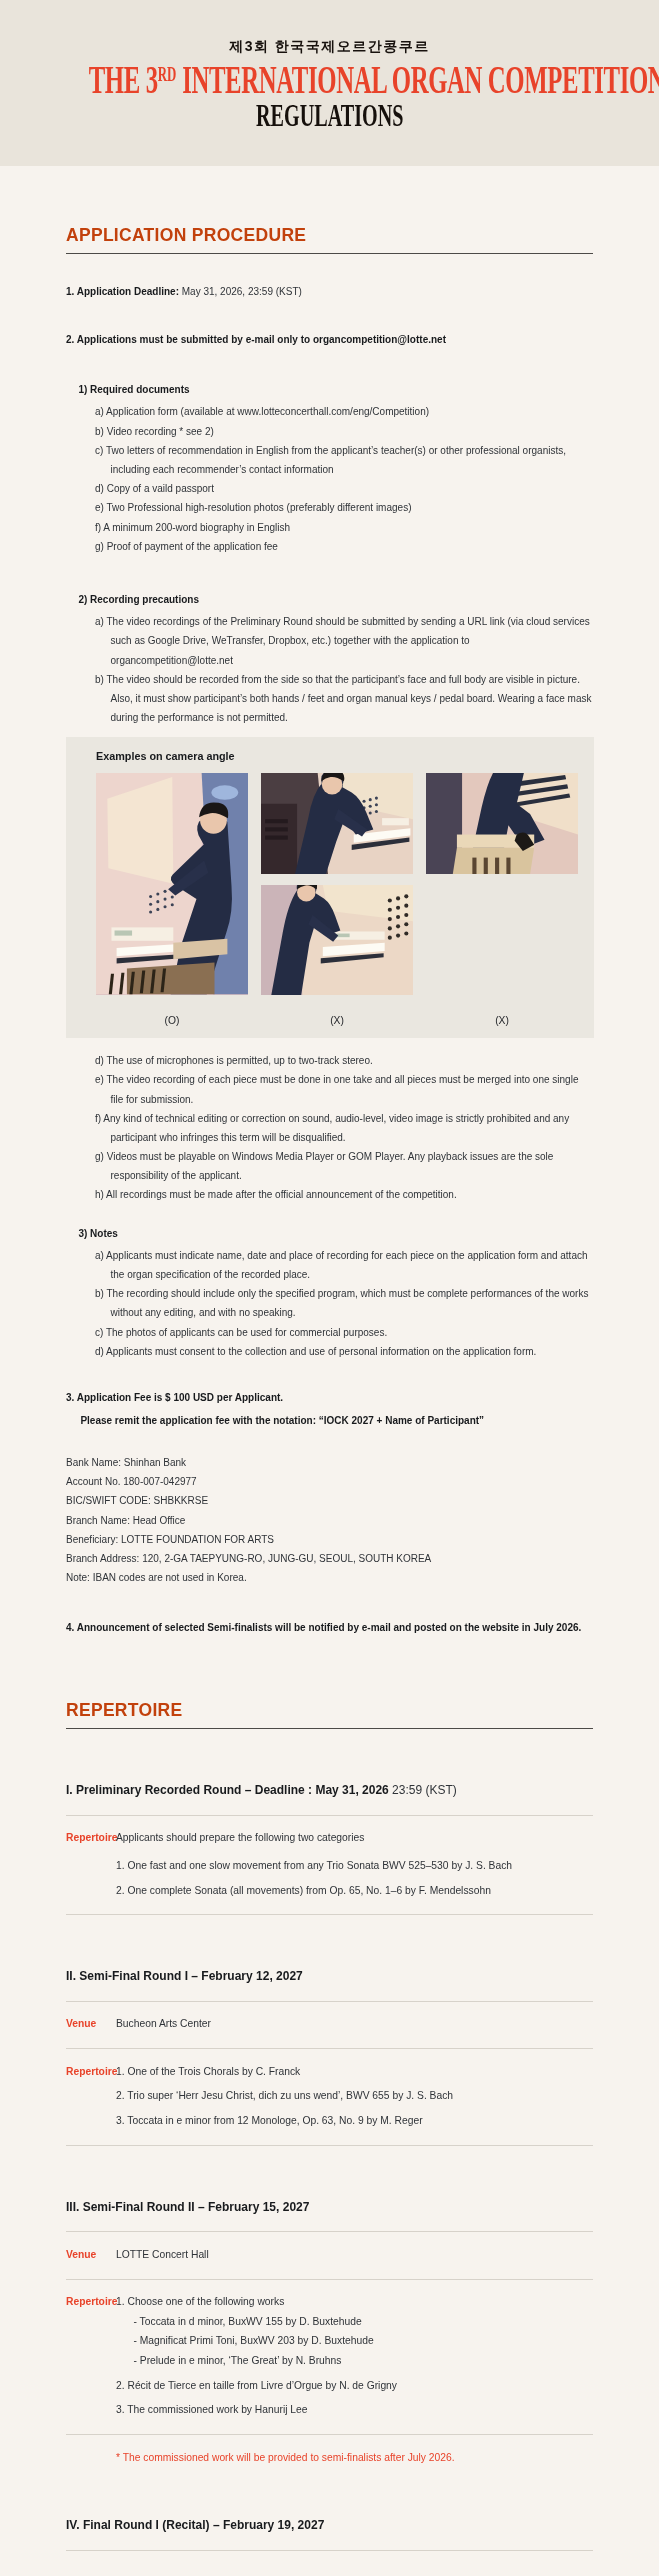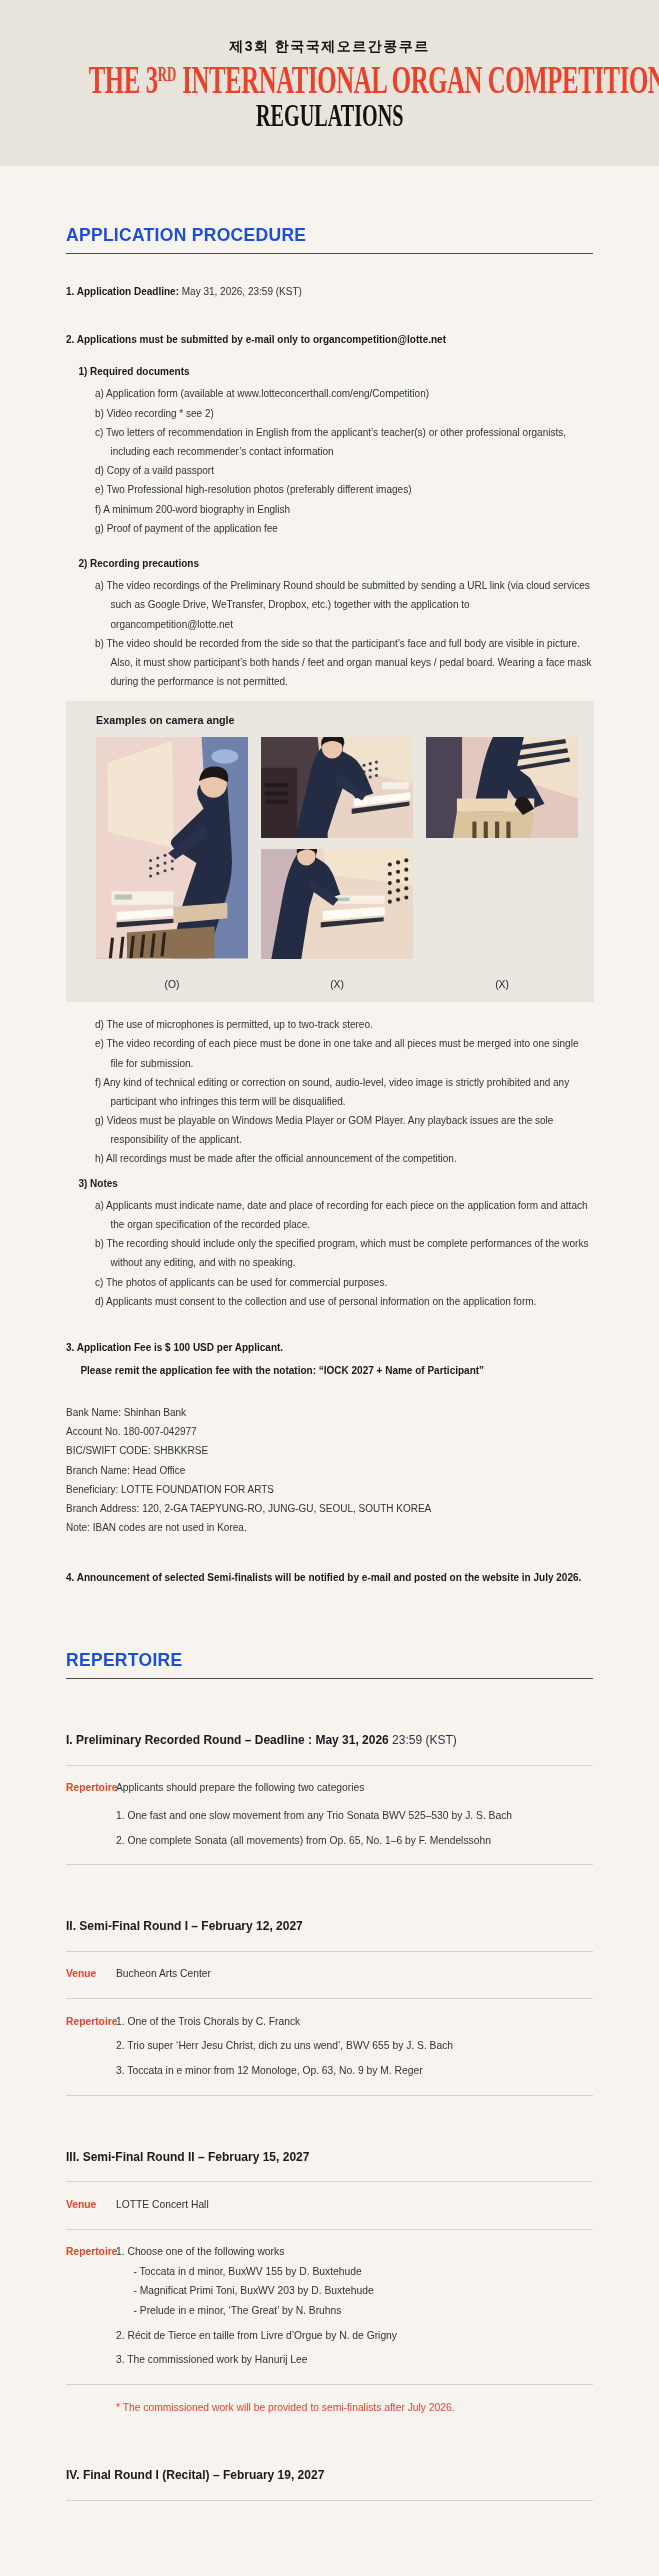--- a/index.html
+++ b/index.html
@@ -13,30 +13,30 @@
   .main-title{margin-top:8.2px;font-family:"Liberation Serif",serif;font-weight:bold;color:#e8432a;
               font-size:31px;line-height:1;white-space:nowrap;display:inline-block;
               transform:scale(0.80,1.30);letter-spacing:-0.5px;}
   .main-title sup{font-size:0.52em;vertical-align:9.3px;letter-spacing:0;}
   .sub-title{margin-top:9.3px;font-family:"Liberation Serif",serif;font-weight:bold;color:#16100c;
              font-size:24px;line-height:1;display:inline-block;transform:scale(0.84,1.28);}
 
   main{padding:0 66px;}
 
   
-  h2.sec{margin:61px 0 0 0;color:#1d4ed8;font-size:17.5px;line-height:1;font-weight:bold;
+  h2.sec{margin:61px 0 0 0;color:#c2410c;font-size:17.5px;line-height:1;font-weight:bold;
          letter-spacing:0.3px;border-bottom:1px solid #4c4a47;padding-bottom:8.8px;}
   h2.sec.rep{margin-top:67px;}
 
   
   .para{font-size:10px;line-height:1.35;}
   .b{font-weight:bold;color:#181a1d;}
   .p-deadline{margin-top:31px;}
   .p-submit{margin-top:34px;font-weight:bold;color:#181a1d;}
-  .grp-title{margin-top:20px;margin-left:12.4px;font-weight:bold;color:#181a1d;font-size:10px;}
+  .grp-title{margin-top:38px;margin-left:12.4px;font-weight:bold;color:#181a1d;font-size:10px;}
   ul.letters{list-style:none;margin:7.2px 0 0 0;padding:0 0 0 29px;}
   ul.letters li{font-size:10px;line-height:1.92;padding-left:15.5px;text-indent:-15.5px;color:#2f3338;}
   .fee1{margin-top:30px;font-weight:bold;color:#181a1d;}
   .fee2{margin-top:6.2px;margin-left:14.4px;font-weight:bold;color:#181a1d;}
   .bank{margin-top:25px;}
   .bank div{font-size:10px;line-height:1.92;}
   .announce{margin-top:34px;font-weight:bold;color:#181a1d;}
 
   
   .exbox{margin-top:9.3px;background:#eae7e0;padding:13.4px 0 11.3px 30px;width:528px;box-sizing:border-box;}
@@ -244,21 +244,21 @@
     </div>
 
     <ul class="letters" style="margin-top:13.4px;">
       <li>d) The use of microphones is permitted, up to two-track stereo.</li>
       <li>e) The video recording of each piece must be done in one take and all pieces must be merged into one single file for submission.</li>
       <li>f) Any kind of technical editing or correction on sound, audio-level, video image is strictly prohibited and any participant who infringes this term will be disqualified.</li>
       <li>g) Videos must be playable on Windows Media Player or GOM Player. Any playback issues are the sole responsibility of the applicant.</li>
       <li>h) All recordings must be made after the official announcement of the competition.</li>
     </ul>
 
-    <div class="grp-title" style="margin-top:9px;">3) Notes</div>
+    <div class="grp-title" style="margin-top:23px;">3) Notes</div>
     <ul class="letters">
       <li>a) Applicants must indicate name, date and place of recording for each piece on the application form and attach the organ specification of the recorded place.</li>
       <li>b) The recording should include only the specified program, which must be complete performances of the works without any editing, and with no speaking.</li>
       <li>c) The photos of applicants can be used for commercial purposes.</li>
       <li>d) Applicants must consent to the collection and use of personal information on the application form.</li>
     </ul>
 
     <p class="para fee1">3. Application Fee is $ 100 USD per Applicant.</p>
     <p class="para fee2">Please remit the application fee with the notation: “IOCK 2027 + Name of Participant”</p>
 

